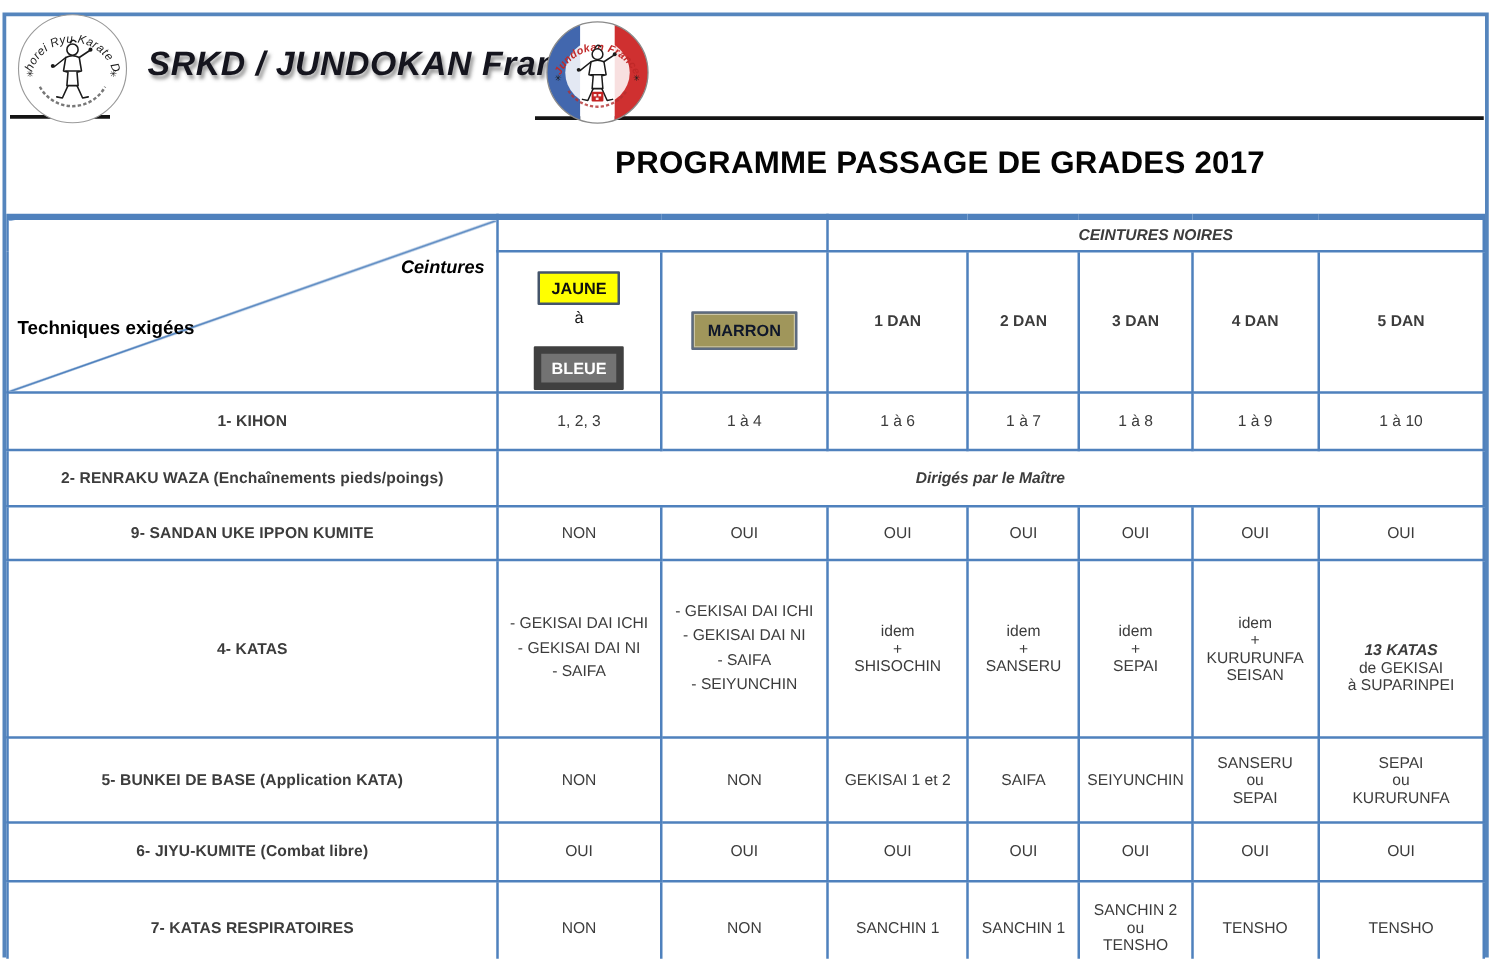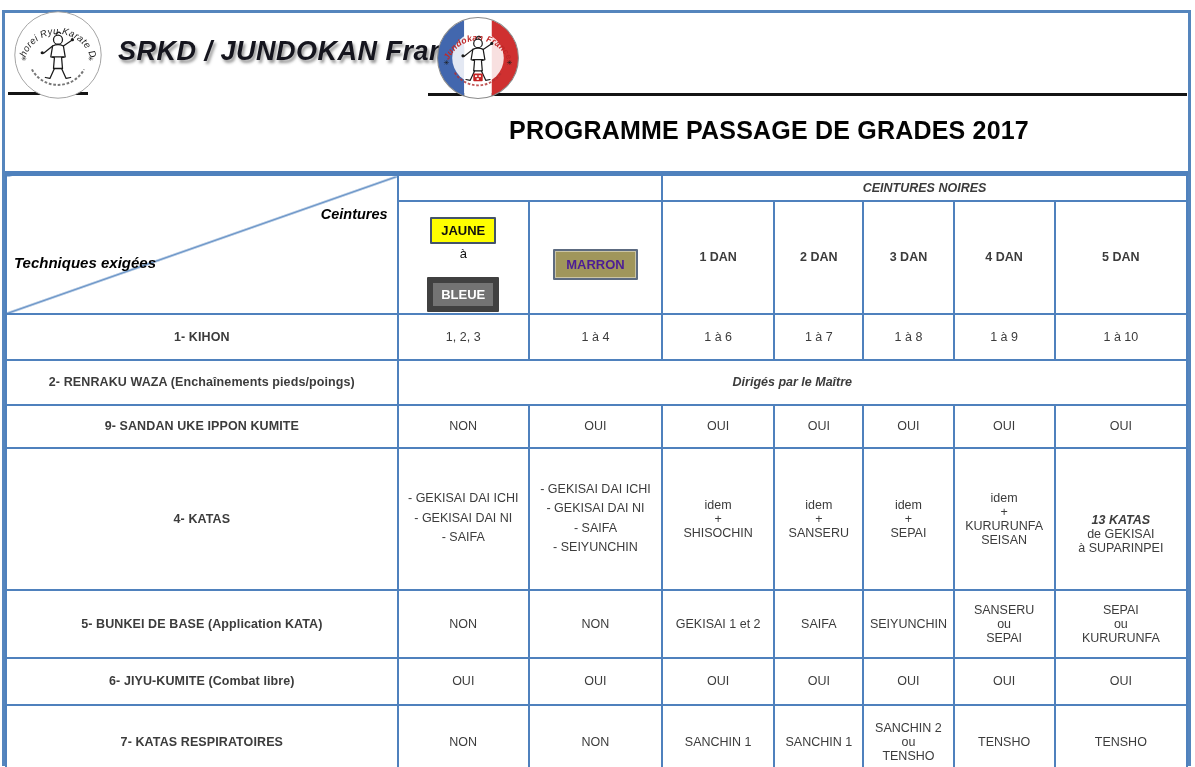--- a/index.html
+++ b/index.html
@@ -18,21 +18,21 @@
   .logo-left{left:13px;top:10px;width:90px;height:90px;}
   .logo-right{left:435px;top:14px;width:86px;height:88px;}
   .brand-title{
     position:absolute;left:118px;top:36px;z-index:2;
     font-size:27px;font-weight:bold;font-style:italic;color:#15151e;
     text-shadow:2px 3px 3px rgba(70,70,70,.55);letter-spacing:.5px;white-space:nowrap;
   }
   .rule-a{position:absolute;left:8px;top:92px;width:80px;height:3px;background:#141414;z-index:1;}
   .rule-b{position:absolute;left:428px;top:93px;width:759px;height:3px;background:#141414;z-index:1;}
   .page-title{
-    position:absolute;left:353px;top:116px;width:832px;text-align:center;
+    position:absolute;left:336px;top:116px;width:832px;text-align:center;
     font-size:25px;font-weight:bold;color:#040404;letter-spacing:.2px;
   }
   
   table.grades{
     position:absolute;left:5px;top:171px;width:1183px;
     border-collapse:collapse;table-layout:fixed;background:#fff;
   }
   table.grades td{
     border:2px solid #4f81bd;text-align:center;vertical-align:middle;
     font-size:12.5px;color:#3c3c3c;white-space:pre-line;padding:1px 2px;
@@ -43,28 +43,28 @@
     text-align:left;font-weight:bold;color:#060606;font-size:14px;
     padding-left:5px;white-space:normal;letter-spacing:.1px;
   }
   td.corner{
     position:relative;padding:0;
     background:linear-gradient(to bottom right,
       transparent calc(50% - 1.3px),#4f81bd calc(50% - .3px),
       #4f81bd calc(50% + .3px),transparent calc(50% + 1.3px));
   }
   .corner-top{position:absolute;top:30px;right:9px;font-weight:bold;font-style:italic;font-size:14.5px;color:#000;}
-  .corner-bottom{position:absolute;top:78px;left:7px;font-weight:bold;font-style:italic;font-size:15px;color:#000;}
+  .corner-bottom{position:absolute;top:78px;left:7px;font-weight:bold;font-size:15px;color:#000;}
   td.noires{font-weight:bold;font-style:italic;font-size:13.5px;color:#000;}
   td.danh{font-weight:bold;font-size:12.5px;color:#101010;}
   .badge{display:inline-block;font-weight:bold;font-size:13px;line-height:1;border-radius:1px;}
   .badge-jaune{background:#ffff00;border:2px solid #44546a;color:#101010;padding:5px 9px;}
   .badge-bleue{background:#737373;border:6px solid #404040;color:#ffffff;padding:5px 8px;}
   .badge-marron{
-    background:#a0965b;border:2px solid #5d6b80;color:#4c1d95;padding:7px 11px;
+    background:#a0965b;border:2px solid #5d6b80;color:#0f172a;padding:7px 11px;
     box-shadow:inset 0 0 0 1px rgba(255,255,255,.45);
   }
   .belt-link{font-size:13px;color:#101010;margin:2px 0;}
   td.merged{font-weight:bold;font-style:italic;font-size:15px;color:#000;}
   td.kata-list{text-align:left;vertical-align:top;padding:20px 3px 4px 8px;font-size:12px;line-height:1.55;}
   .k5-title{font-weight:bold;font-style:italic;display:block;margin-top:16px;}
 </style>
 </head>
 <body>
 

